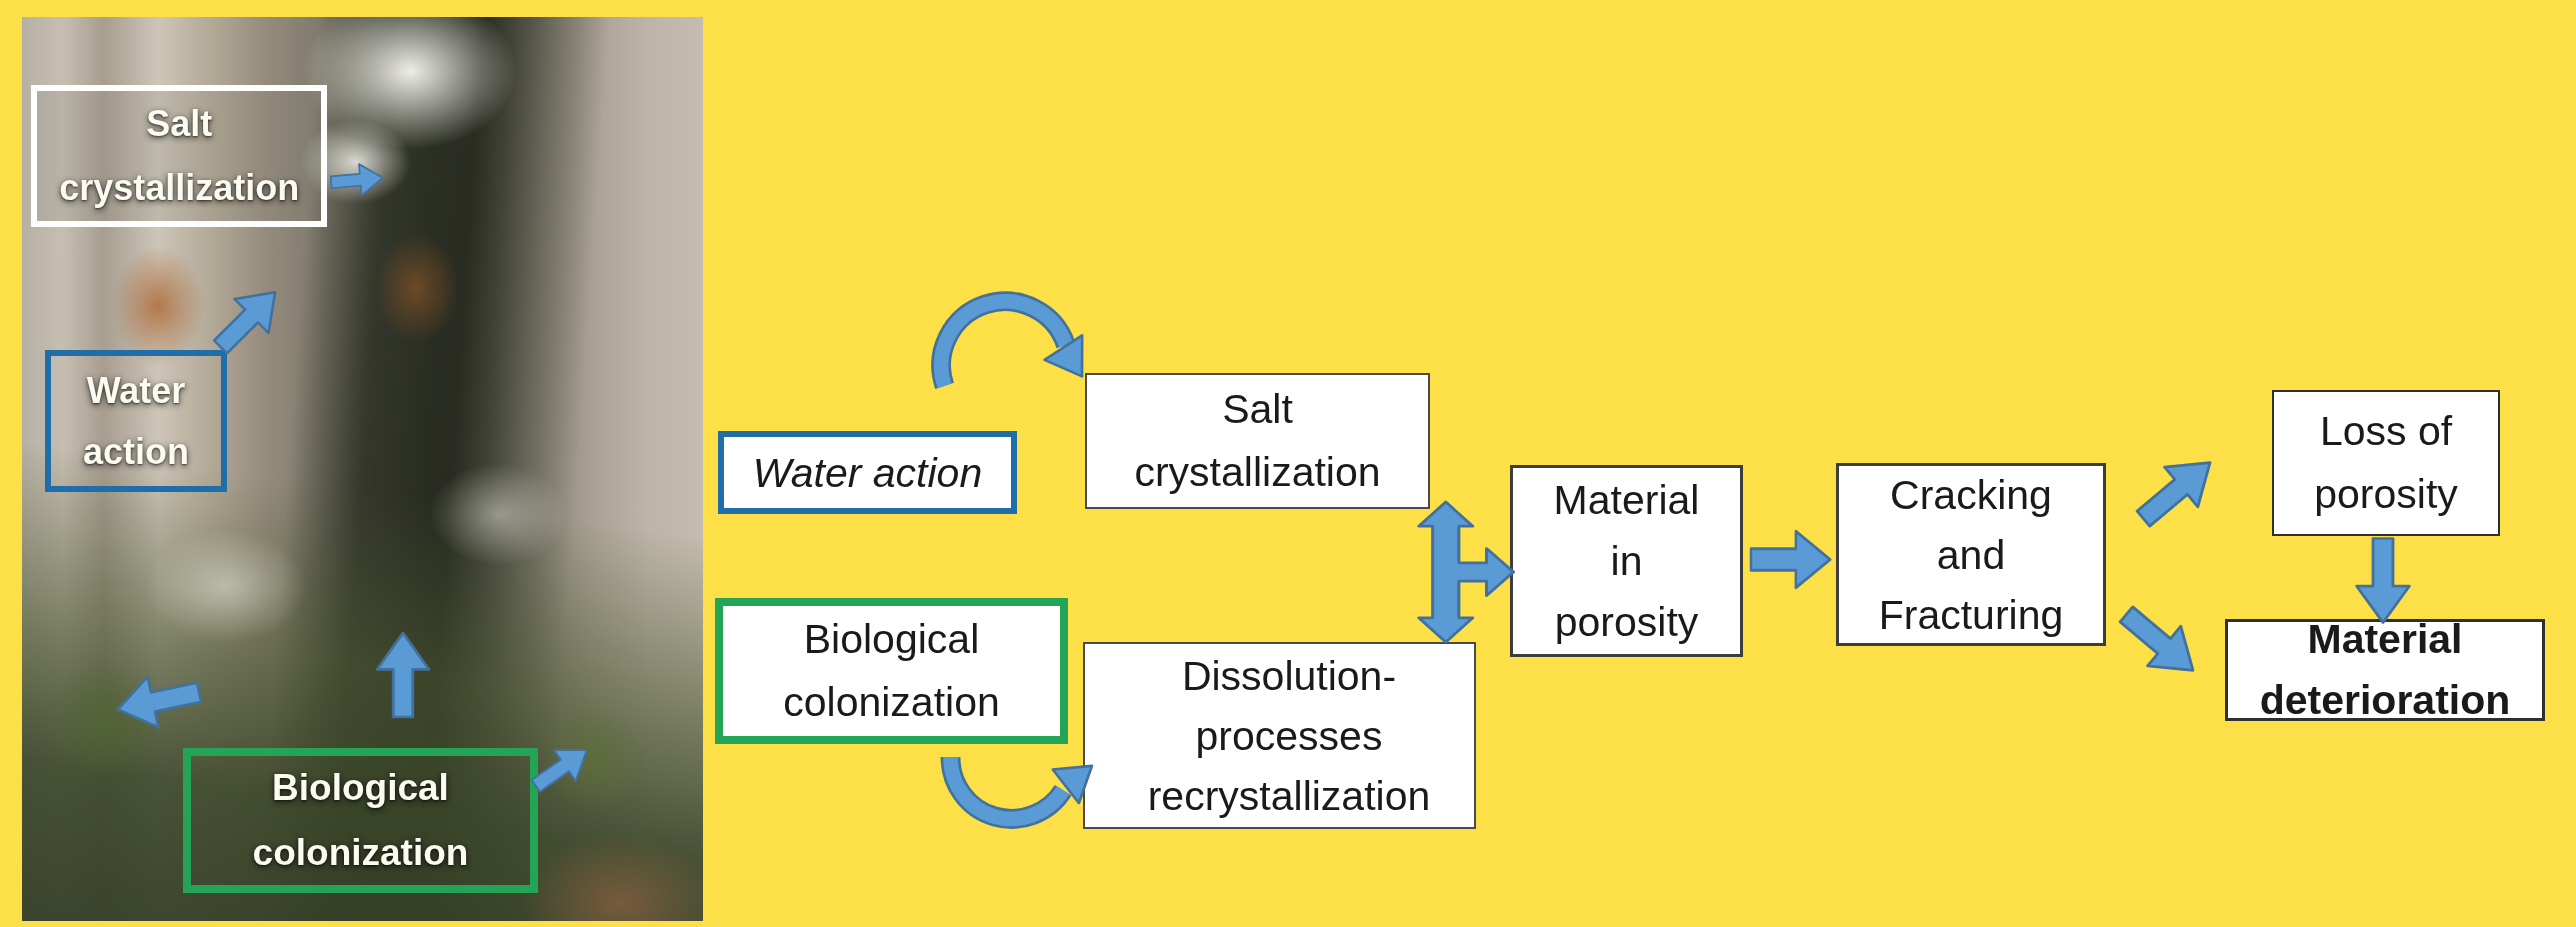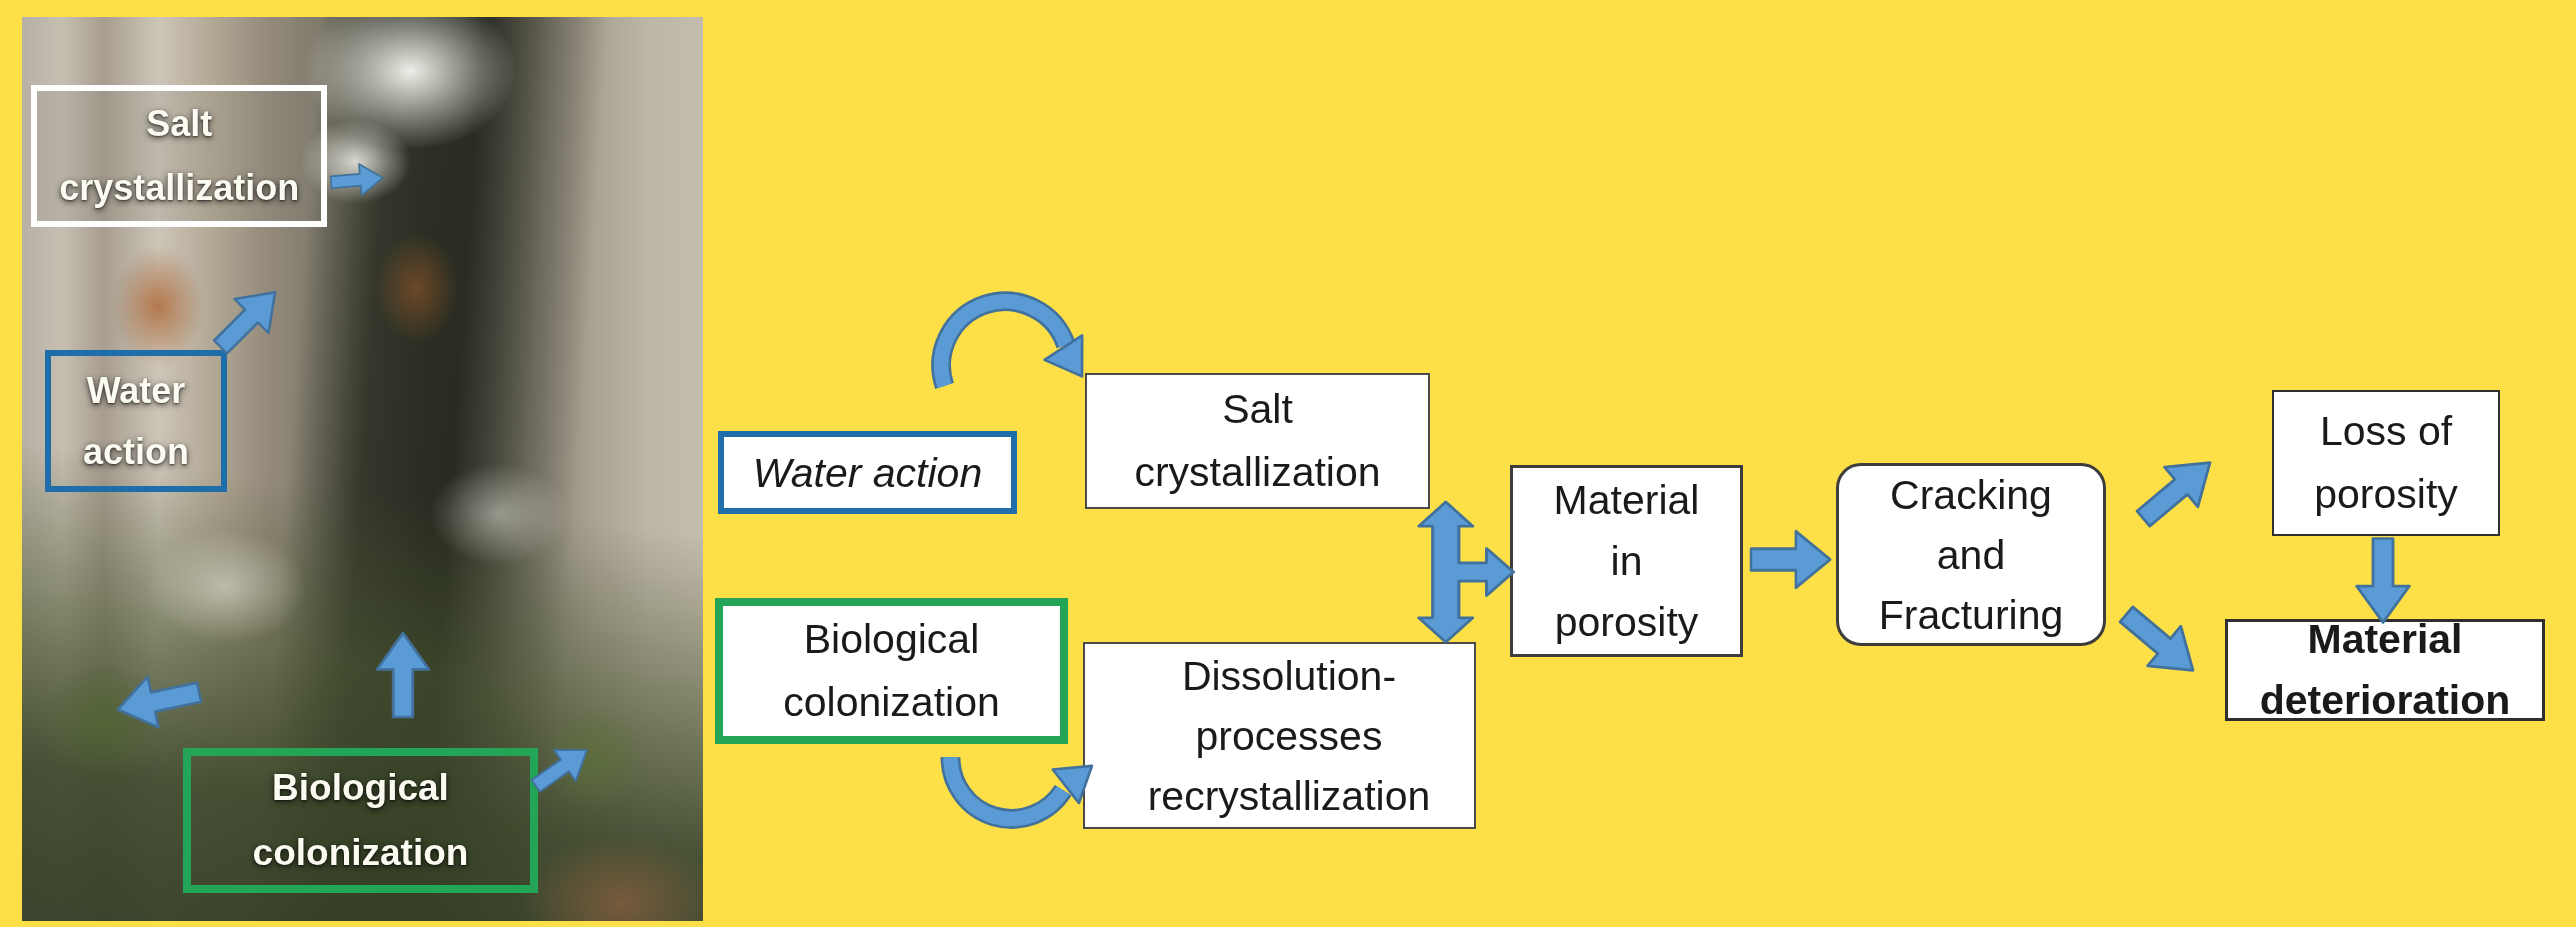--- a/index.html
+++ b/index.html
@@ -39,21 +39,21 @@
     position:absolute;box-sizing:border-box;background:#ffffff;
     display:flex;flex-direction:column;align-items:center;justify-content:center;
     text-align:center;color:#1a1a1a;font-size:41px;line-height:62px;
     border:2.6px solid #3d3d3d;
   }
   .n-water   {left:718px;top:431px;width:299px;height:83px;border:6.6px solid #1f6ea9;line-height:46px;font-style:italic;}
   .n-salt    {left:1085px;top:373px;width:345px;height:136px;border-color:#4a4a4a;line-height:63px;}
   .n-bio     {left:715px;top:598px;width:353px;height:146px;border:8px solid #24a457;line-height:63px;}
   .n-diss    {left:1083px;top:642px;width:393px;height:187px;border-color:#4a4a4a;line-height:60px;padding-left:19px;}
   .n-changes {left:1510px;top:465px;width:233px;height:192px;border-width:3.3px;line-height:61px;}
-  .n-crack   {left:1836px;top:463px;width:270px;height:183px;border-width:3.3px;line-height:60px;border-radius:25px;}
+  .n-crack   {left:1836px;top:463px;width:270px;height:183px;border-width:3.3px;line-height:60px;}
   .n-loss    {left:2272px;top:390px;width:228px;height:146px;border-color:#2f2f2f;line-height:63px;}
   .n-material{left:2225px;top:619px;width:320px;height:102px;border-width:3.3px;border-color:#2f2f2f;font-weight:bold;line-height:61px;}
 
   
   .arr{position:absolute;overflow:visible;}
   .arr polygon,.arr path.fillshape{fill:#5b9bd5;stroke:#41719c;stroke-width:4px;stroke-linejoin:round;}
   .arc-under{fill:none;stroke:#41719c;stroke-width:30px;}
   .arc-over {fill:none;stroke:#5b9bd5;stroke-width:22px;}
 </style>
 </head>

